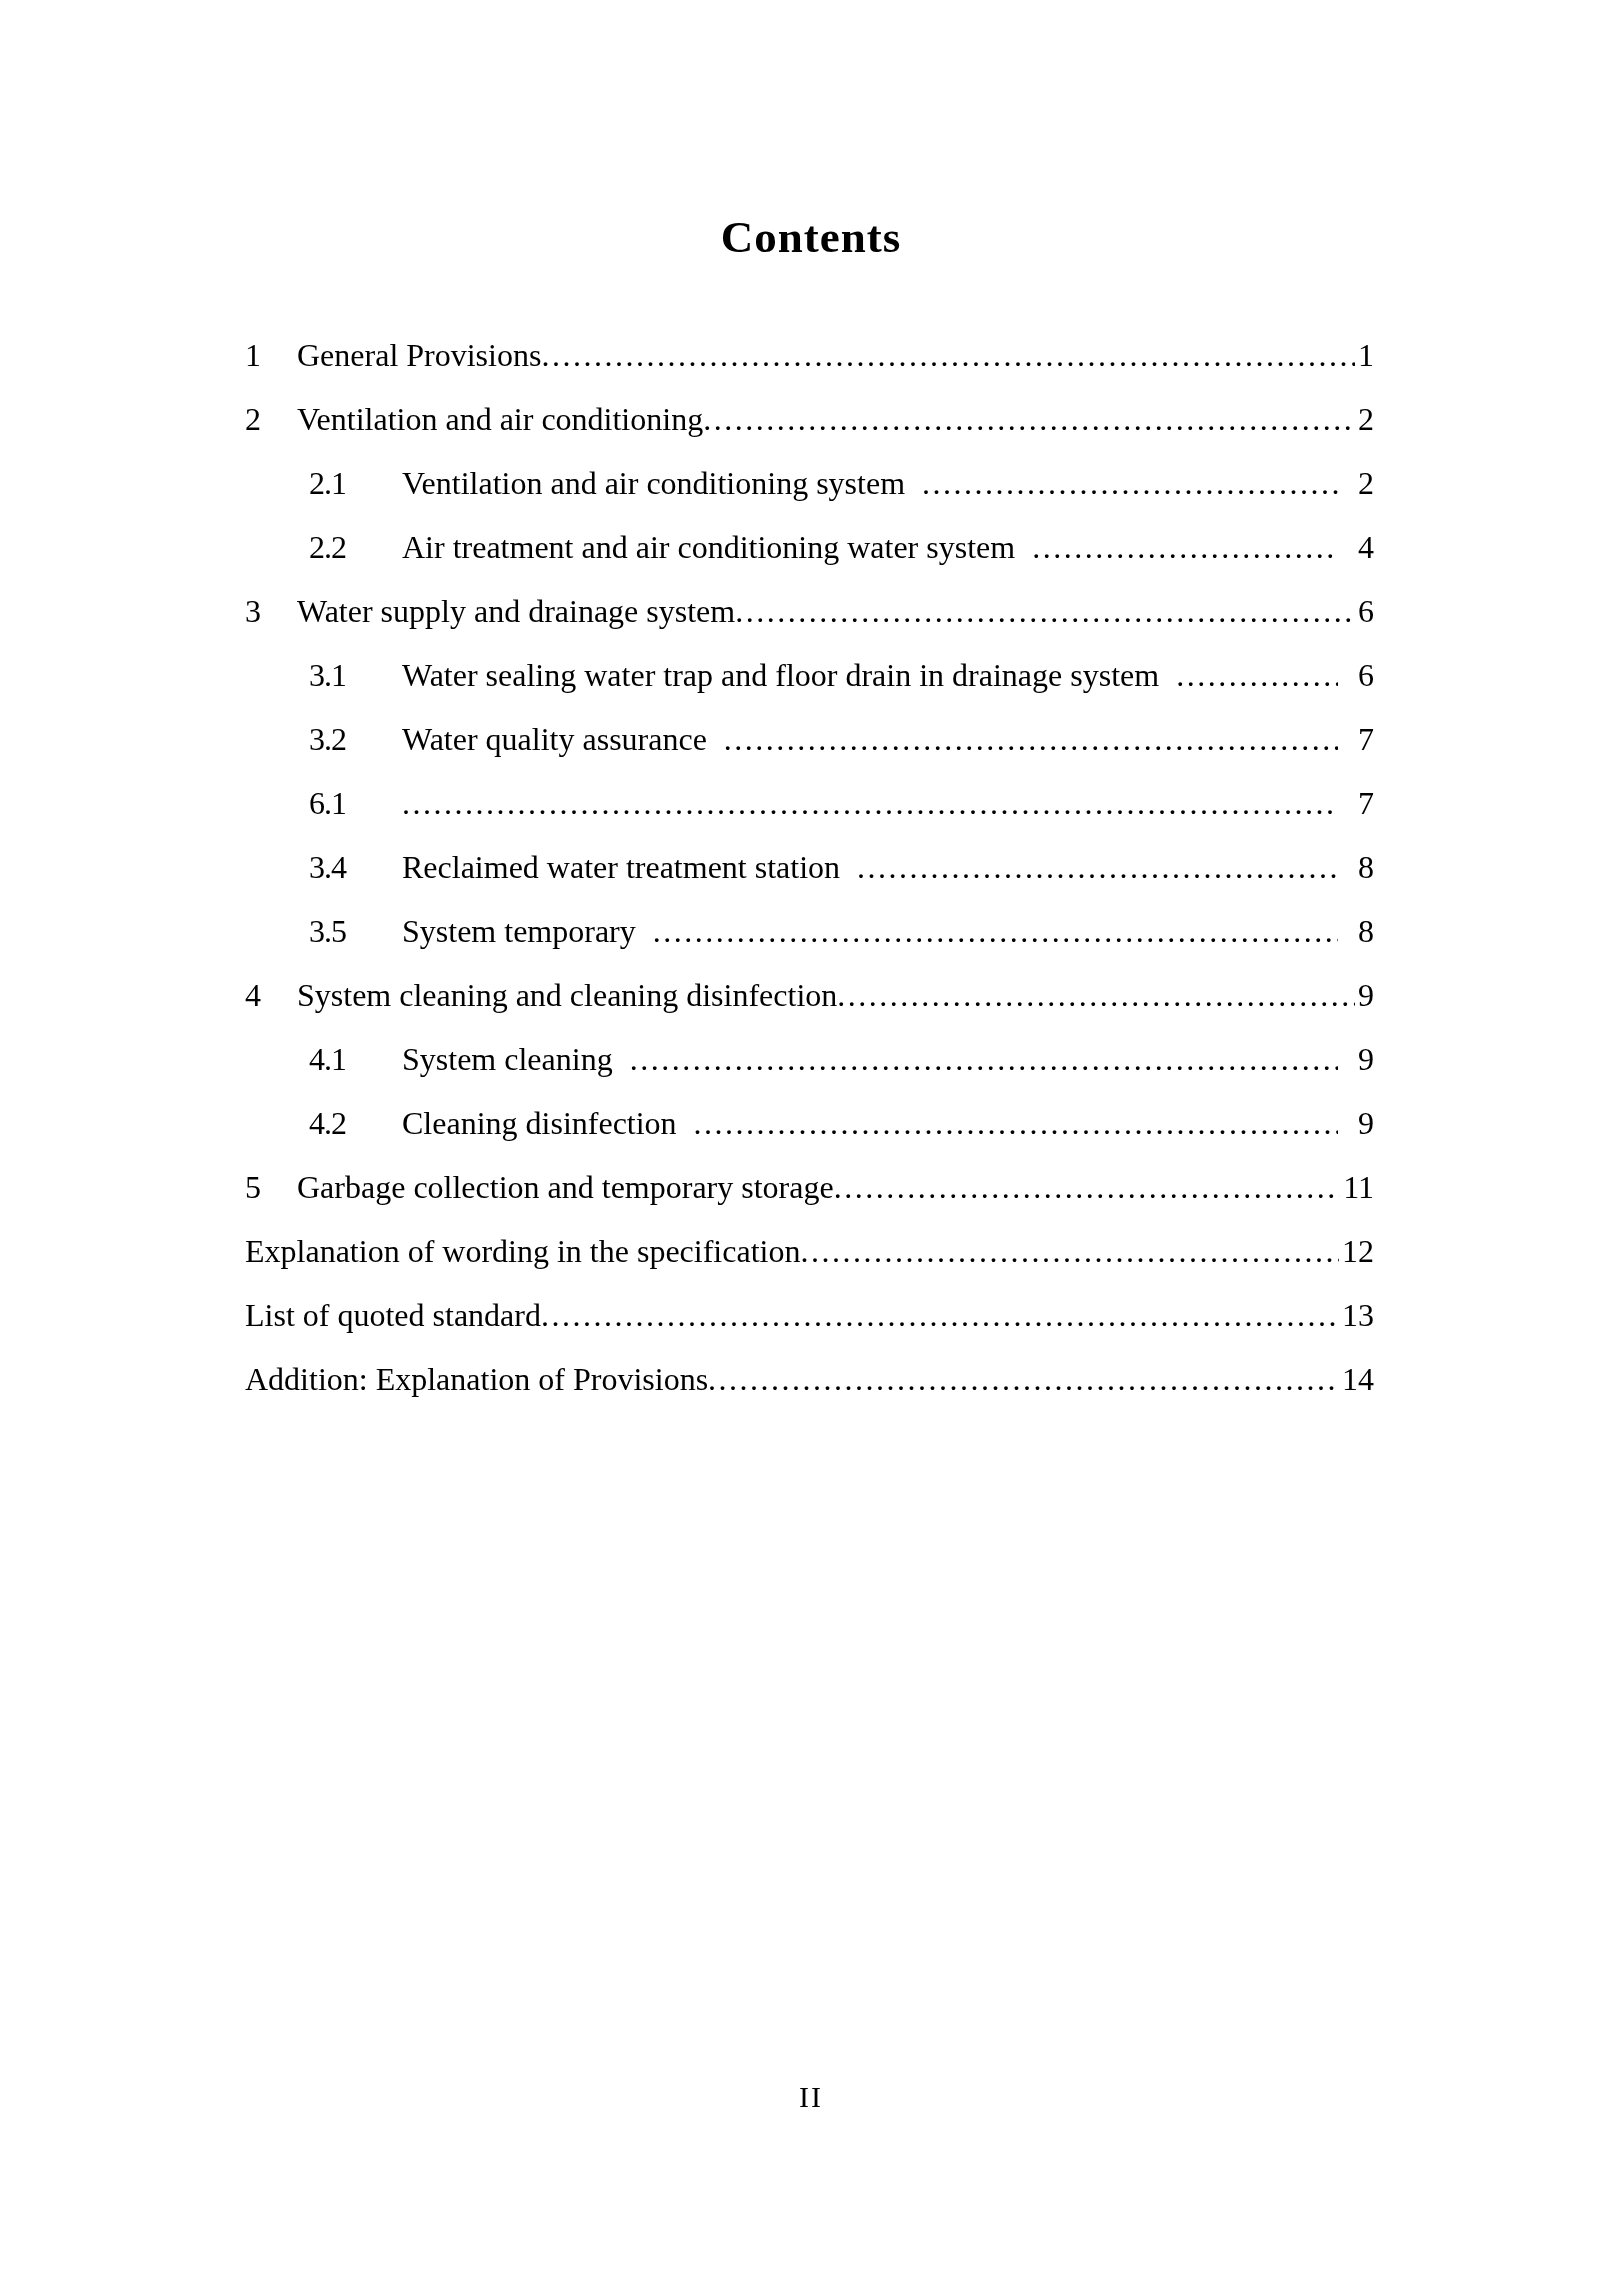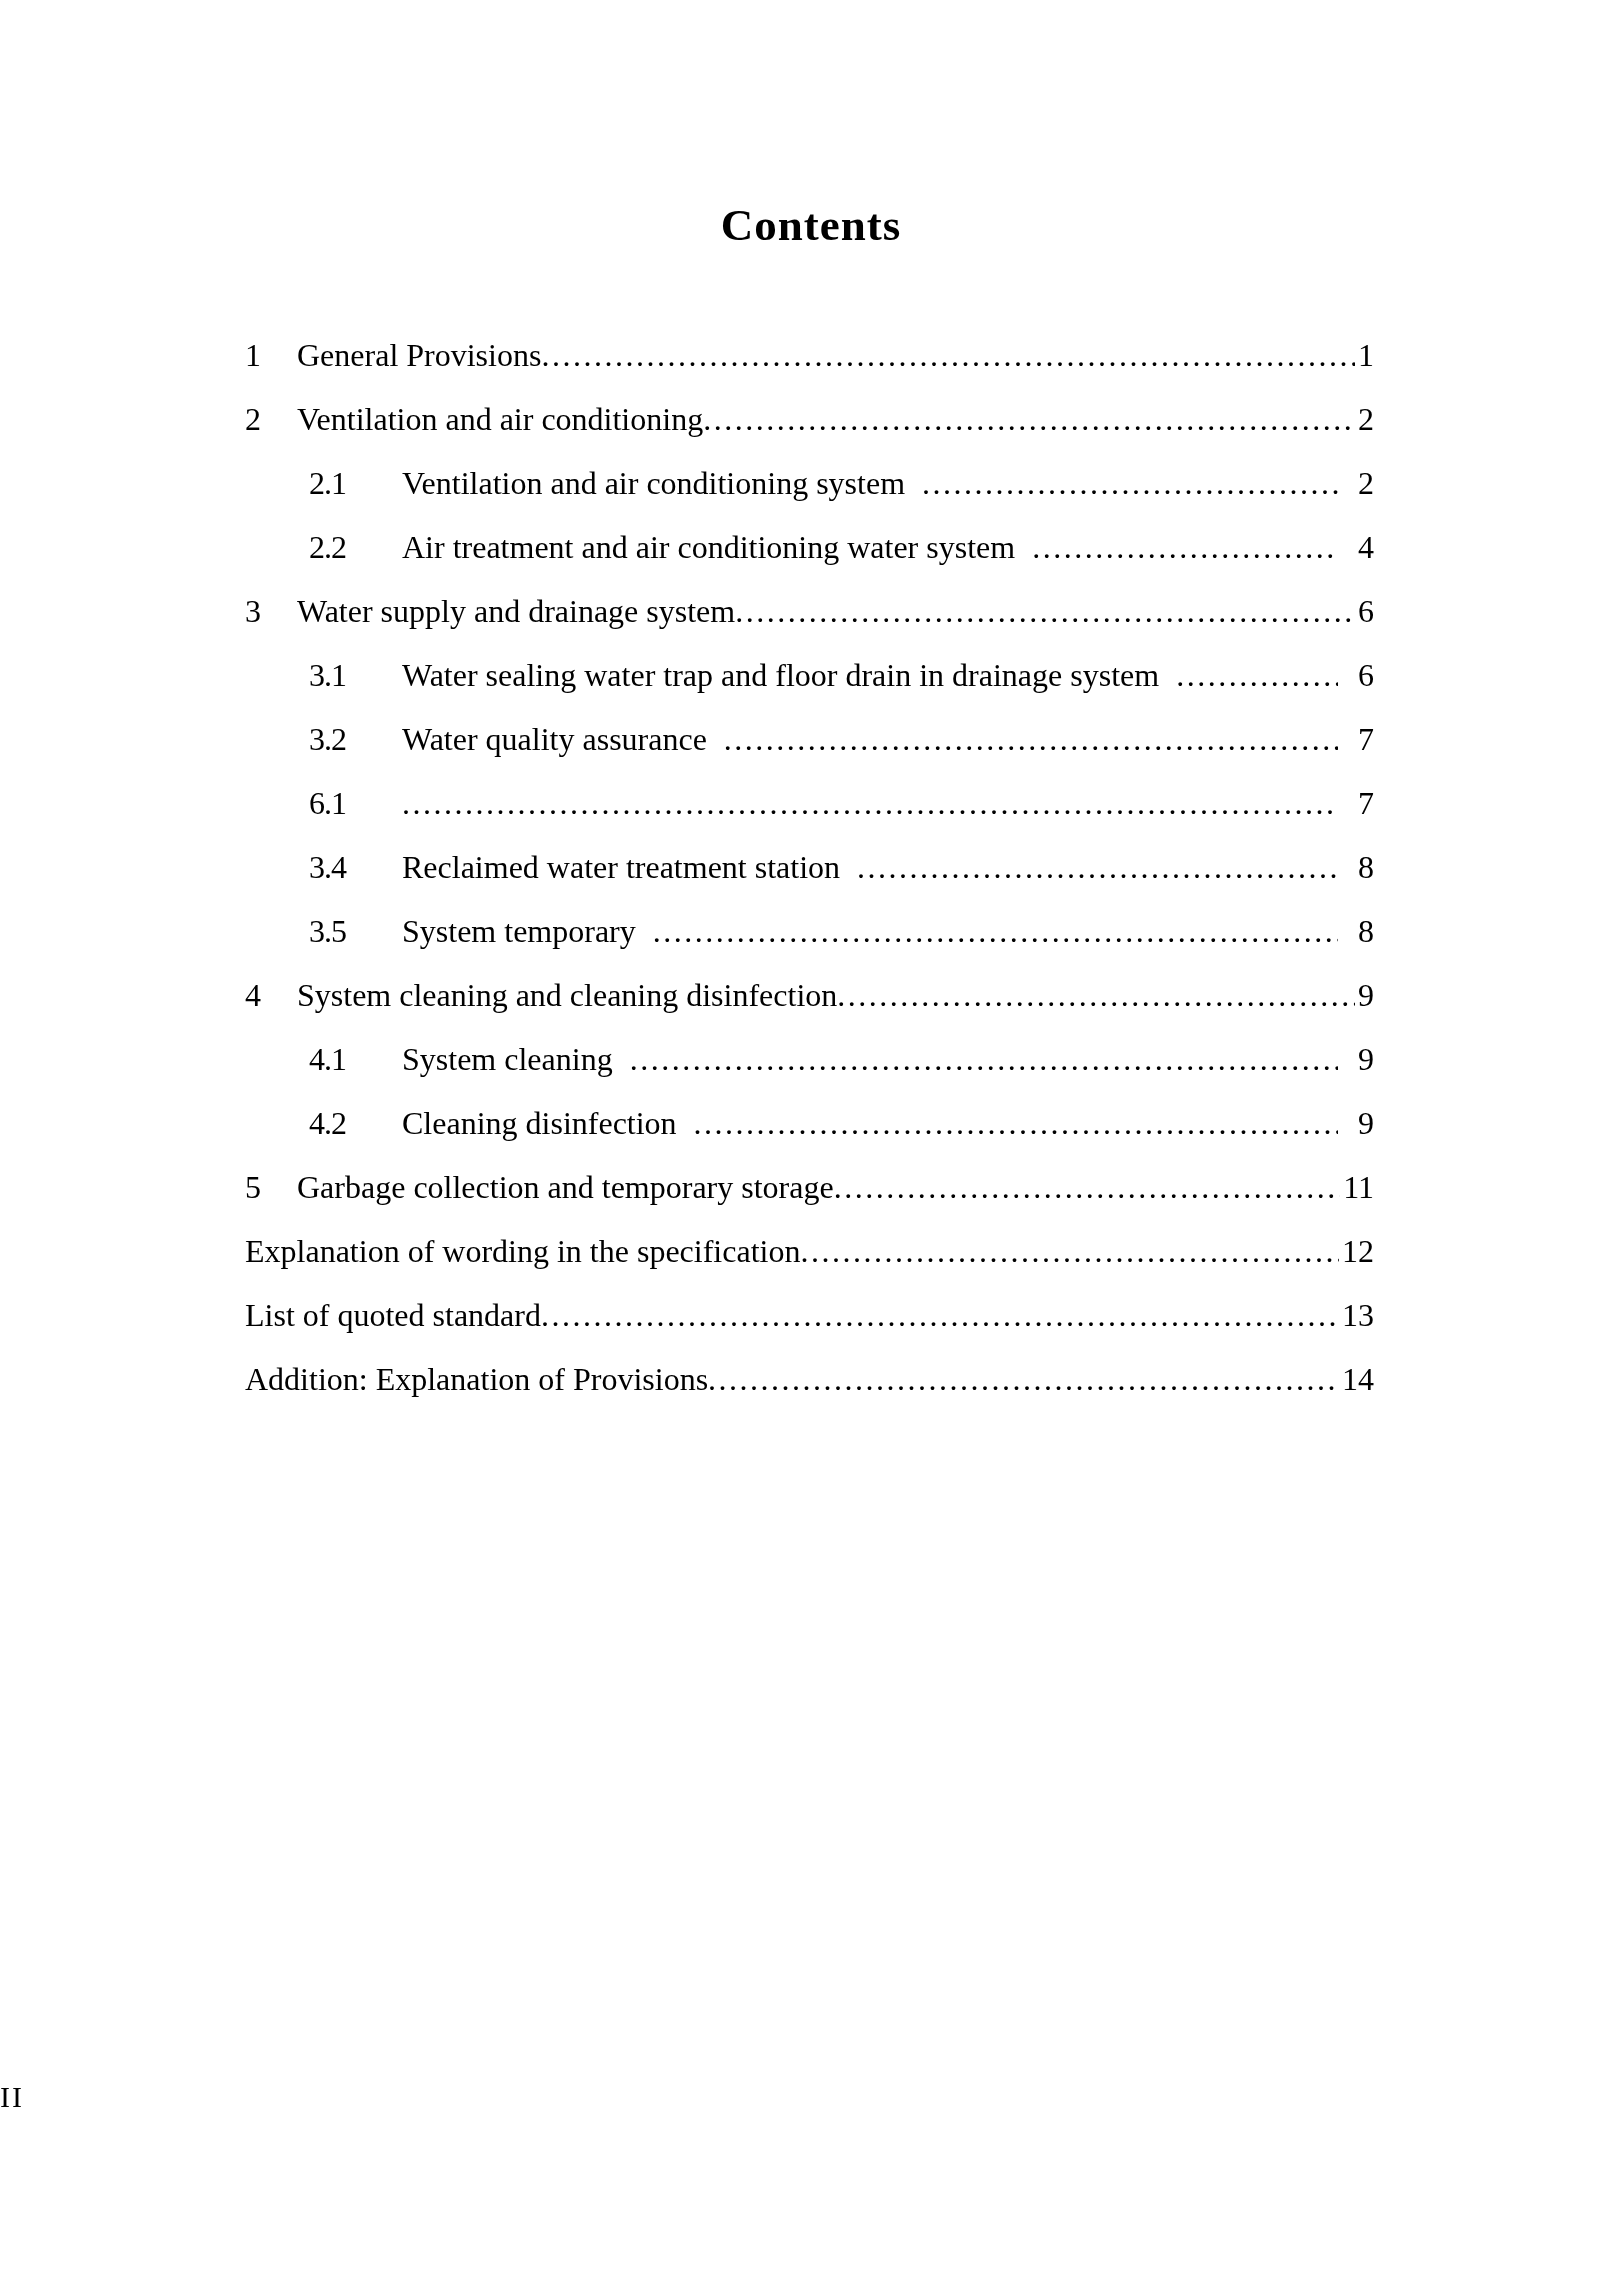--- a/index.html
+++ b/index.html
@@ -7,21 +7,21 @@
   body {
     width: 1622px;
     height: 2293px;
     position: relative;
     font-family: "Liberation Serif", "DejaVu Serif", serif;
     color: #000000;
     overflow: hidden;
   }
   .page-title {
     position: absolute;
-    top: 199px;
+    top: 211px;
     left: 0;
     width: 100%;
     text-align: center;
     font-size: 45px;
     font-weight: bold;
     letter-spacing: 1px;
   }
   .toc {
     position: absolute;
     top: 333px;
@@ -56,20 +56,21 @@
   }
   .toc-row .page {
     flex: 0 0 auto;
     padding-left: 2.9px;
   }
   .footer-page-number {
     position: absolute;
     top: 2080px;
     left: 0;
     width: 100%;
+    text-align: center;
     font-size: 30px;
     letter-spacing: 2px;
   }
 </style>
 </head>
 <body>
 
 <div class="page-title">Contents</div>
 
 <div class="toc">

